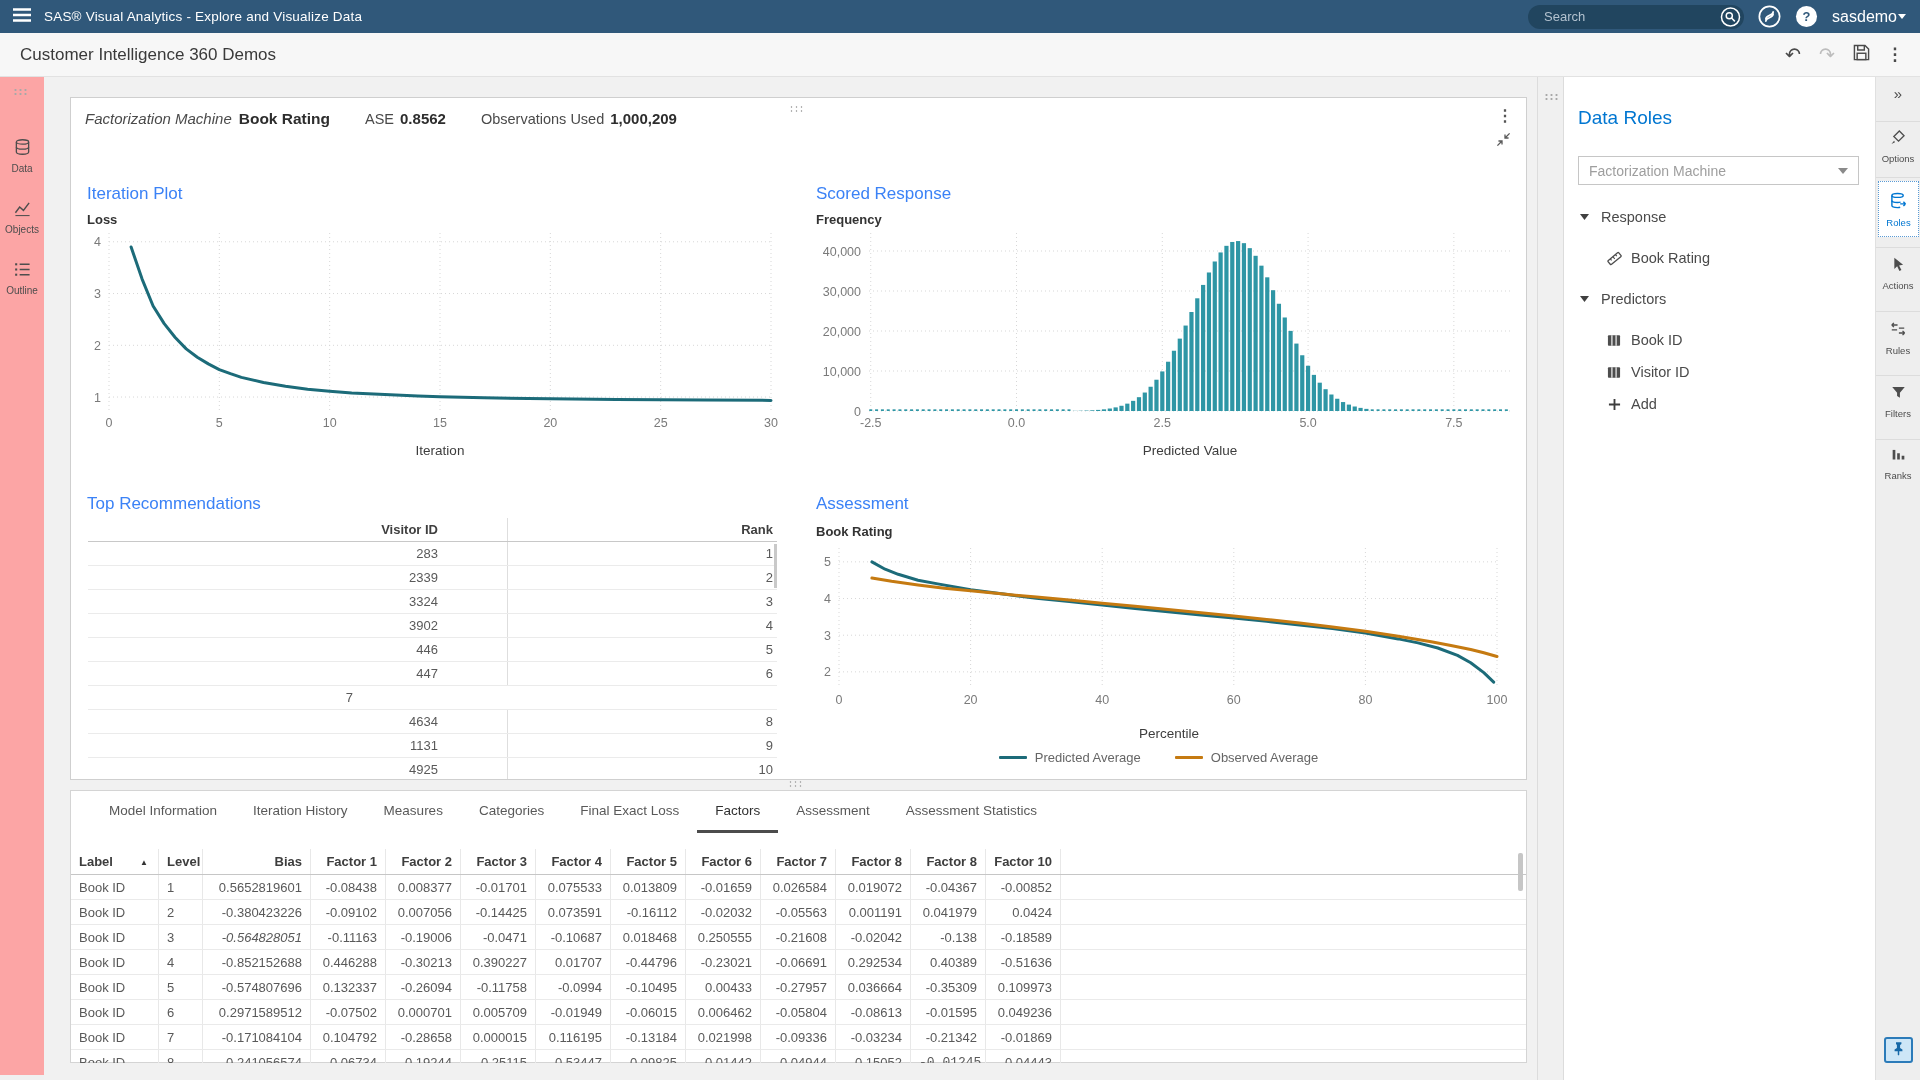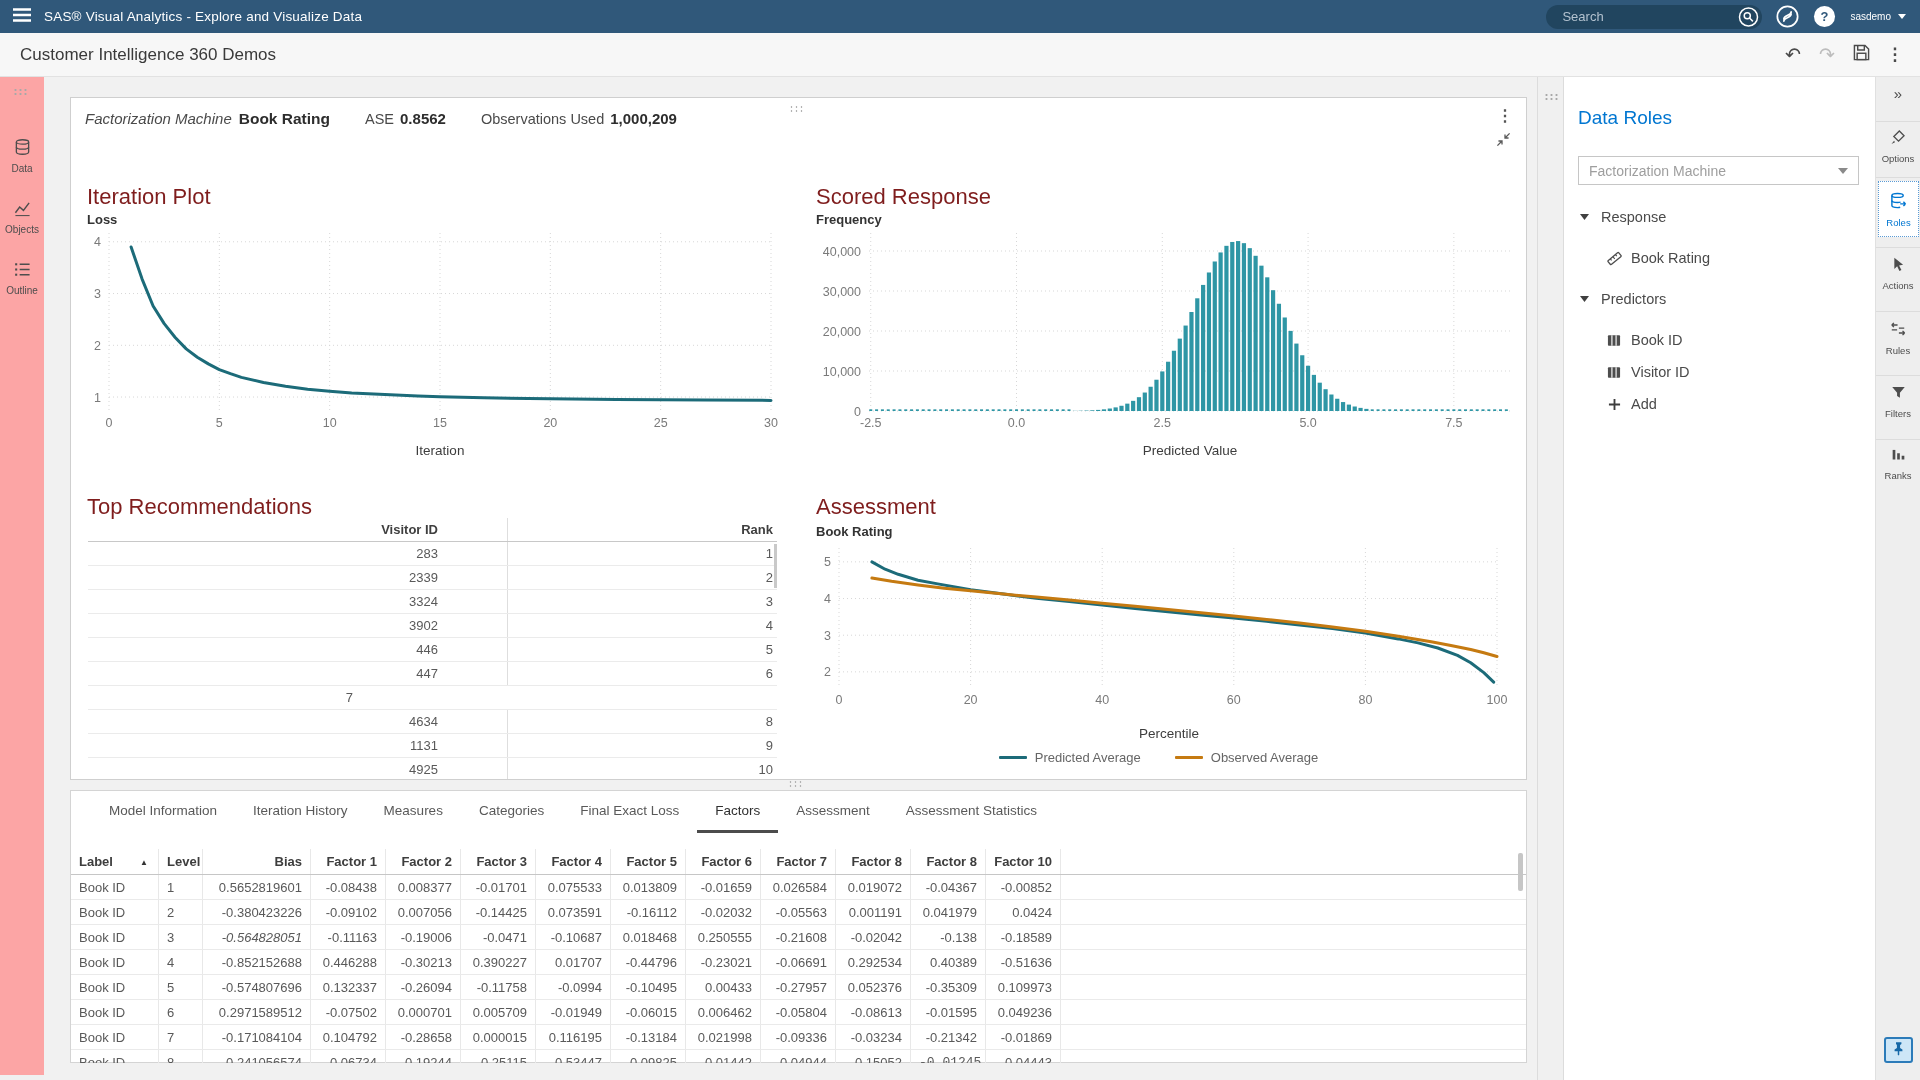--- a/index.html
+++ b/index.html
@@ -9,21 +9,21 @@
   
   .topbar{position:absolute;left:0;top:0;width:1920px;height:33px;background:#30587a;display:flex;align-items:center;color:#fff;z-index:50}
   .hamburger{width:44px;height:33px;display:flex;align-items:center;justify-content:center;cursor:pointer}
   .apptitle{font-size:13.5px;color:#fff;letter-spacing:.2px}
   .topbar .spacer{flex:1}
   .searchpill{width:216px;height:24px;background:#21455f;border-radius:12px;display:flex;align-items:center;padding:0 3px 0 16px;margin-right:14px}
   .searchpill input{flex:1;background:transparent;border:none;outline:none;color:#dfe7ee;font-size:13px;font-family:"Liberation Sans",sans-serif}
   .searchpill input::placeholder{color:#b3c2cf}
   .searchbtn{width:21px;height:21px;border-radius:50%;display:flex;align-items:center;justify-content:center}
   .circbtn{width:23px;height:23px;border-radius:50%;display:flex;align-items:center;justify-content:center;margin-right:14px}
-  .usermenu{display:flex;align-items:center;margin-right:14px;font-size:10px;gap:7px;cursor:pointer}
+  .usermenu{display:flex;align-items:center;margin-right:14px;font-size:16px;gap:1px;cursor:pointer}
   .caret-white{width:0;height:0;border-left:4px solid transparent;border-right:4px solid transparent;border-top:5px solid #fff}
 
   
   .toolbar{position:absolute;left:0;top:33px;width:1920px;height:44px;background:#f7f7f7;border-bottom:1px solid #e2e2e2;display:flex;align-items:center;z-index:40}
   .reporttitle{font-size:17px;color:#3a3a3a;margin-left:20px}
   .toolbar .spacer{flex:1}
   .tbtn{width:34px;height:34px;display:flex;align-items:center;justify-content:center;font-size:19px;color:#4a4a4a;cursor:pointer}
   .tbtn.disabled{color:#bdbdbd}
   .kebab{font-size:17px;font-weight:bold;color:#4a4a4a;letter-spacing:0}
 
@@ -42,21 +42,21 @@
 
   
   .cardhead{position:absolute;left:14px;top:12px;display:flex;align-items:baseline}
   .mtype{font-style:italic;font-size:15px;color:#4a4a4a}
   .mtarget{font-weight:bold;font-size:15.5px;color:#2d2d2d;margin-left:7px}
   .stat-label{font-size:14.5px;color:#4a4a4a;margin-left:35px}
   .stat-value{font-weight:bold;font-size:15px;color:#2d2d2d;margin-left:6px}
   .cardkebab{position:absolute;right:10px;top:6px;width:22px;height:22px;display:flex;align-items:center;justify-content:center;font-size:16px;font-weight:bold;color:#555;cursor:pointer}
   .collapsebtn{position:absolute;right:12px;top:34px;width:18px;height:18px;cursor:pointer}
 
-  .sec-title{position:absolute;font-size:22px;color:#7f1d1d}
+  .sec-title{position:absolute;font-size:17px;color:#3b82f6}
   .yaxis-title{position:absolute;font-size:13px;font-weight:bold;color:#333}
   .xaxis-title{position:absolute;font-size:13.5px;color:#3d3d3d;text-align:center}
   svg text{font-family:"Liberation Sans",sans-serif}
   .chart{position:absolute}
 
   
   .legend{position:absolute;left:730px;top:652px;width:715px;display:flex;justify-content:center;gap:34px}
   .legend-item{display:flex;align-items:center;gap:8px;cursor:pointer}
   .swatch{width:28px;height:3px;border-radius:1px}
   .legend-label{font-size:13px;color:#666}
@@ -565,21 +565,21 @@
           <span class="fcell" style="width: 88px;">Book ID</span>
           <span class="fcell" style="width: 44px;">5</span>
           <span class="fcell num" style="width: 108px;">-0.574807696</span>
           <span class="fcell num" style="width: 75px;">0.132337</span>
           <span class="fcell num" style="width: 75px;">-0.26094</span>
           <span class="fcell num" style="width: 75px;">-0.11758</span>
           <span class="fcell num" style="width: 75px;">-0.0994</span>
           <span class="fcell num" style="width: 75px;">-0.10495</span>
           <span class="fcell num" style="width: 75px;">0.00433</span>
           <span class="fcell num" style="width: 75px;">-0.27957</span>
-          <span class="fcell num" style="width: 75px;">0.052376</span>
+          <span class="fcell num" style="width: 75px;">0.036664</span>
           <span class="fcell num" style="width: 75px;">-0.35309</span>
           <span class="fcell num" style="width: 75px;">0.109973</span>
           <span class="fcell fill"></span>
         </div>
         <div class="frow">
           <span class="fcell" style="width: 88px;">Book ID</span>
           <span class="fcell" style="width: 44px;">6</span>
           <span class="fcell num" style="width: 108px;">0.2971589512</span>
           <span class="fcell num" style="width: 75px;">-0.07502</span>
           <span class="fcell num" style="width: 75px;">0.000701</span>

